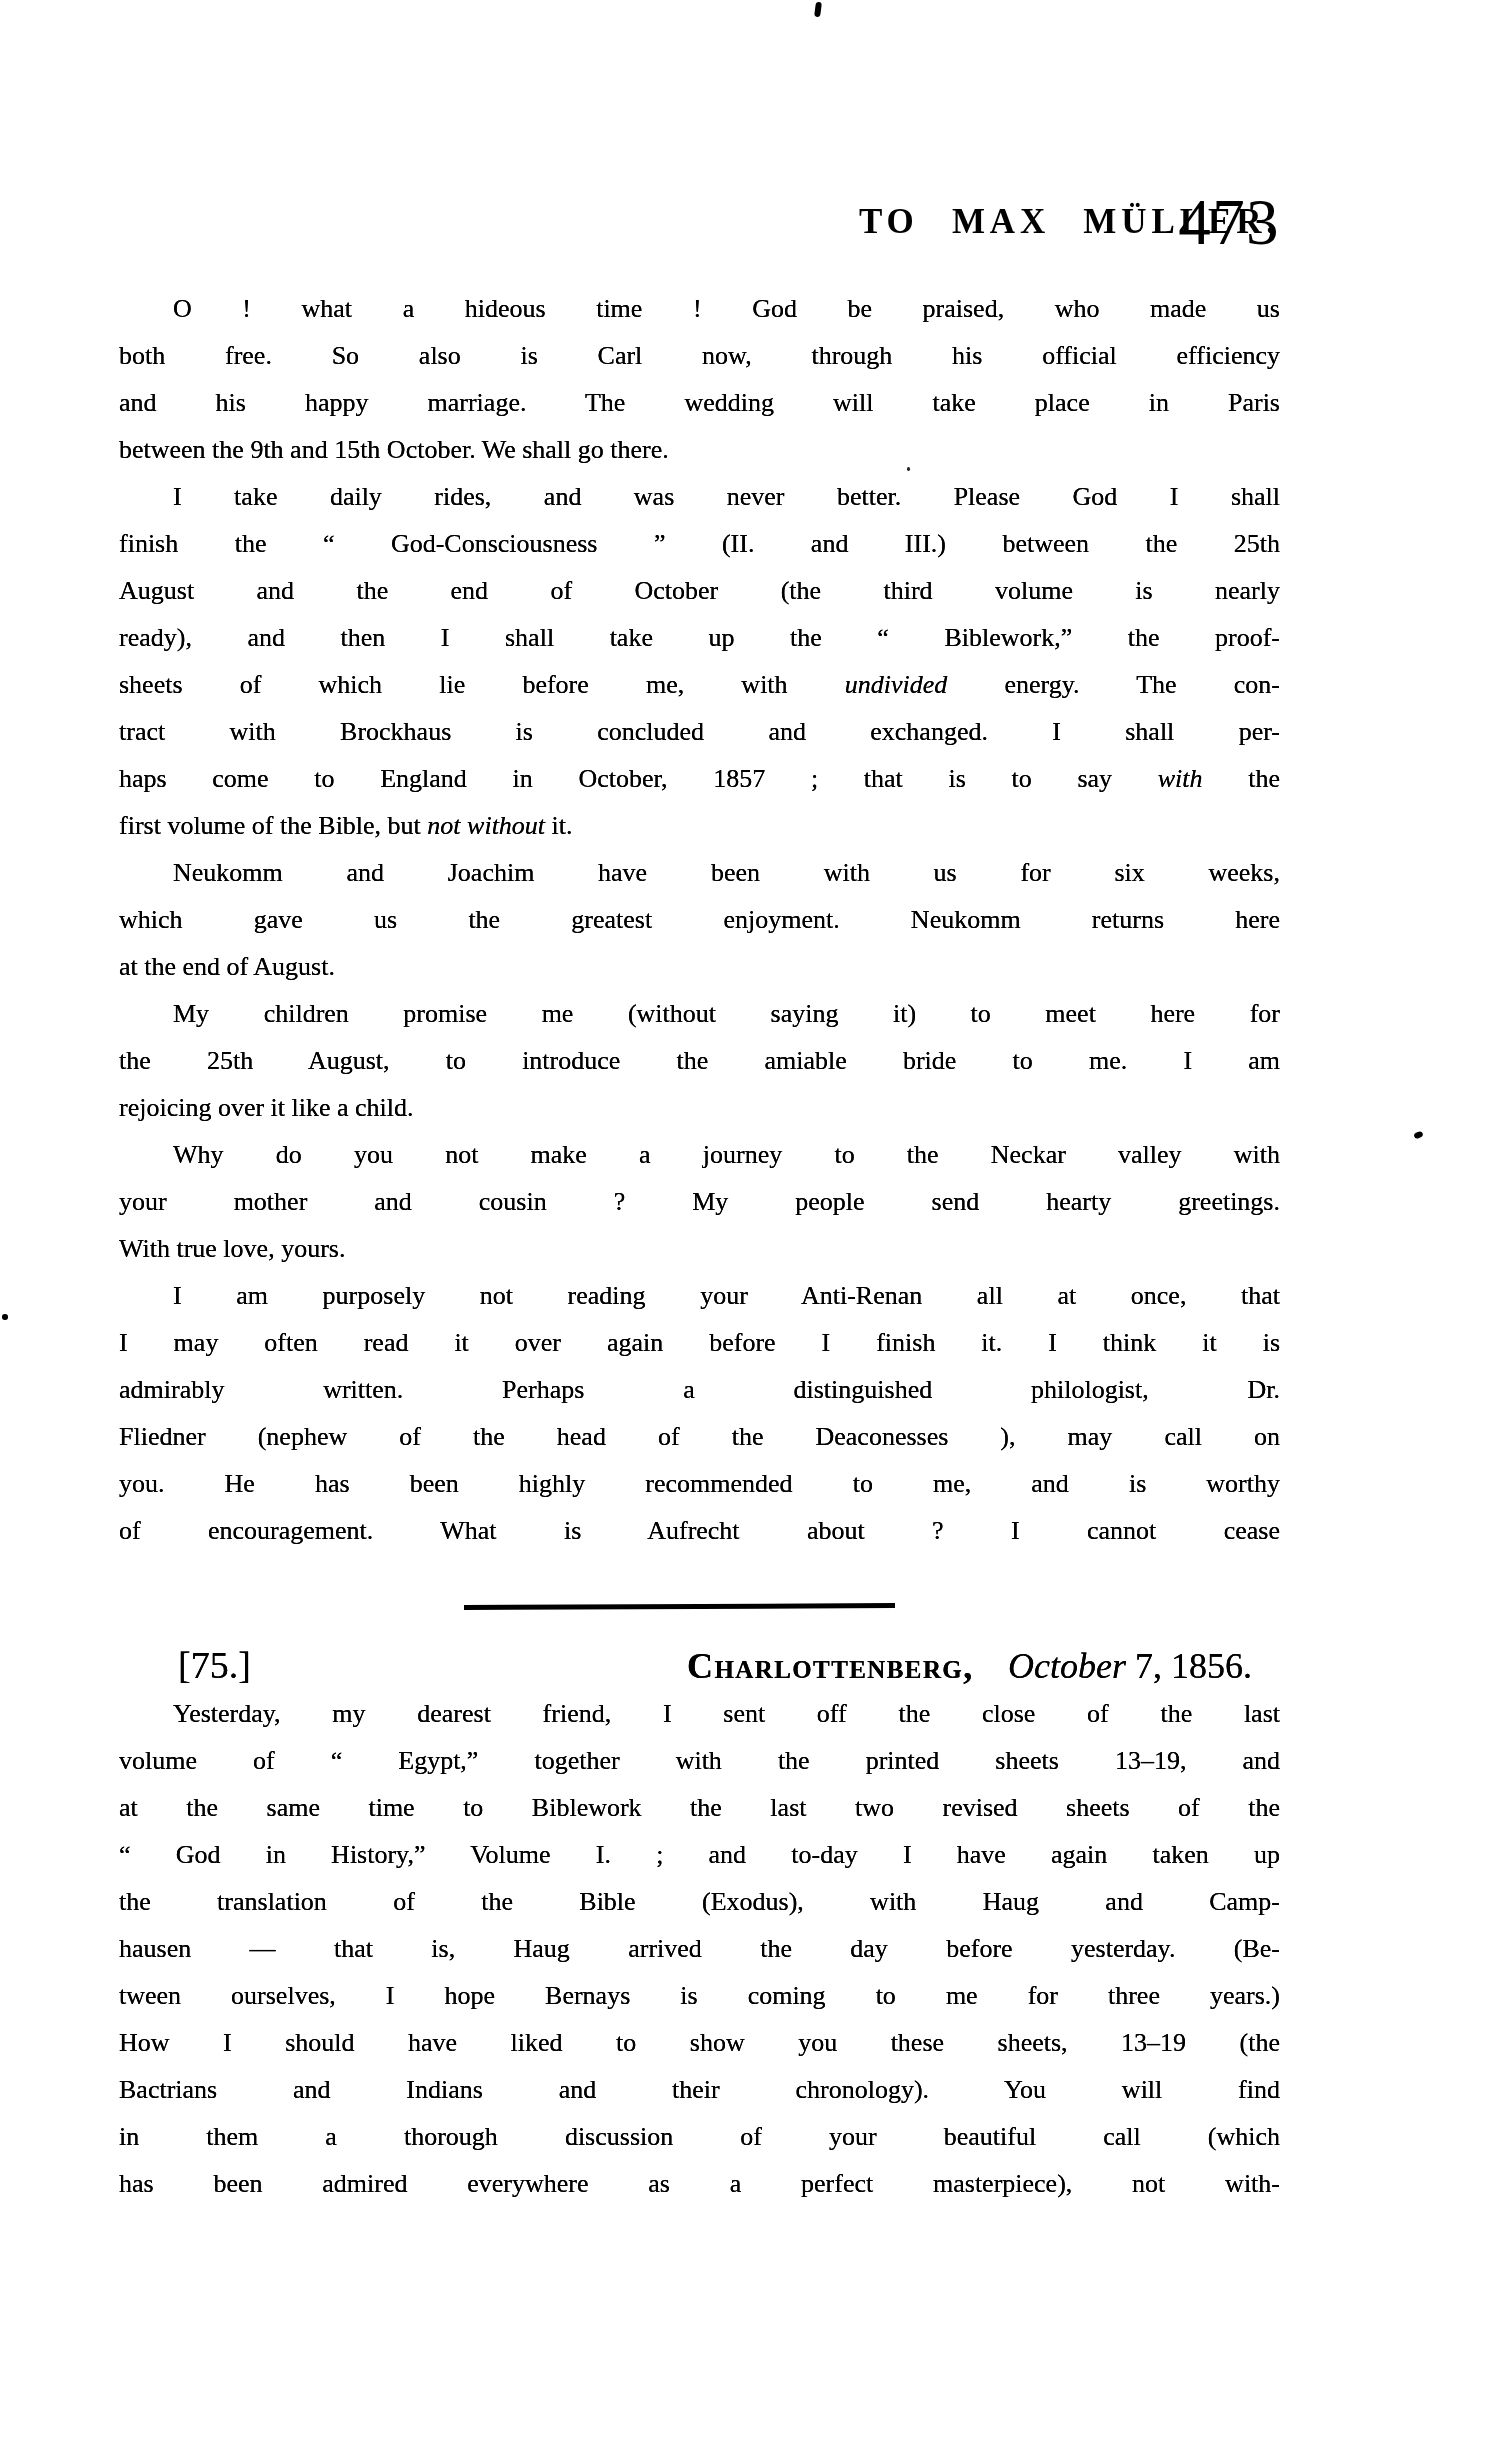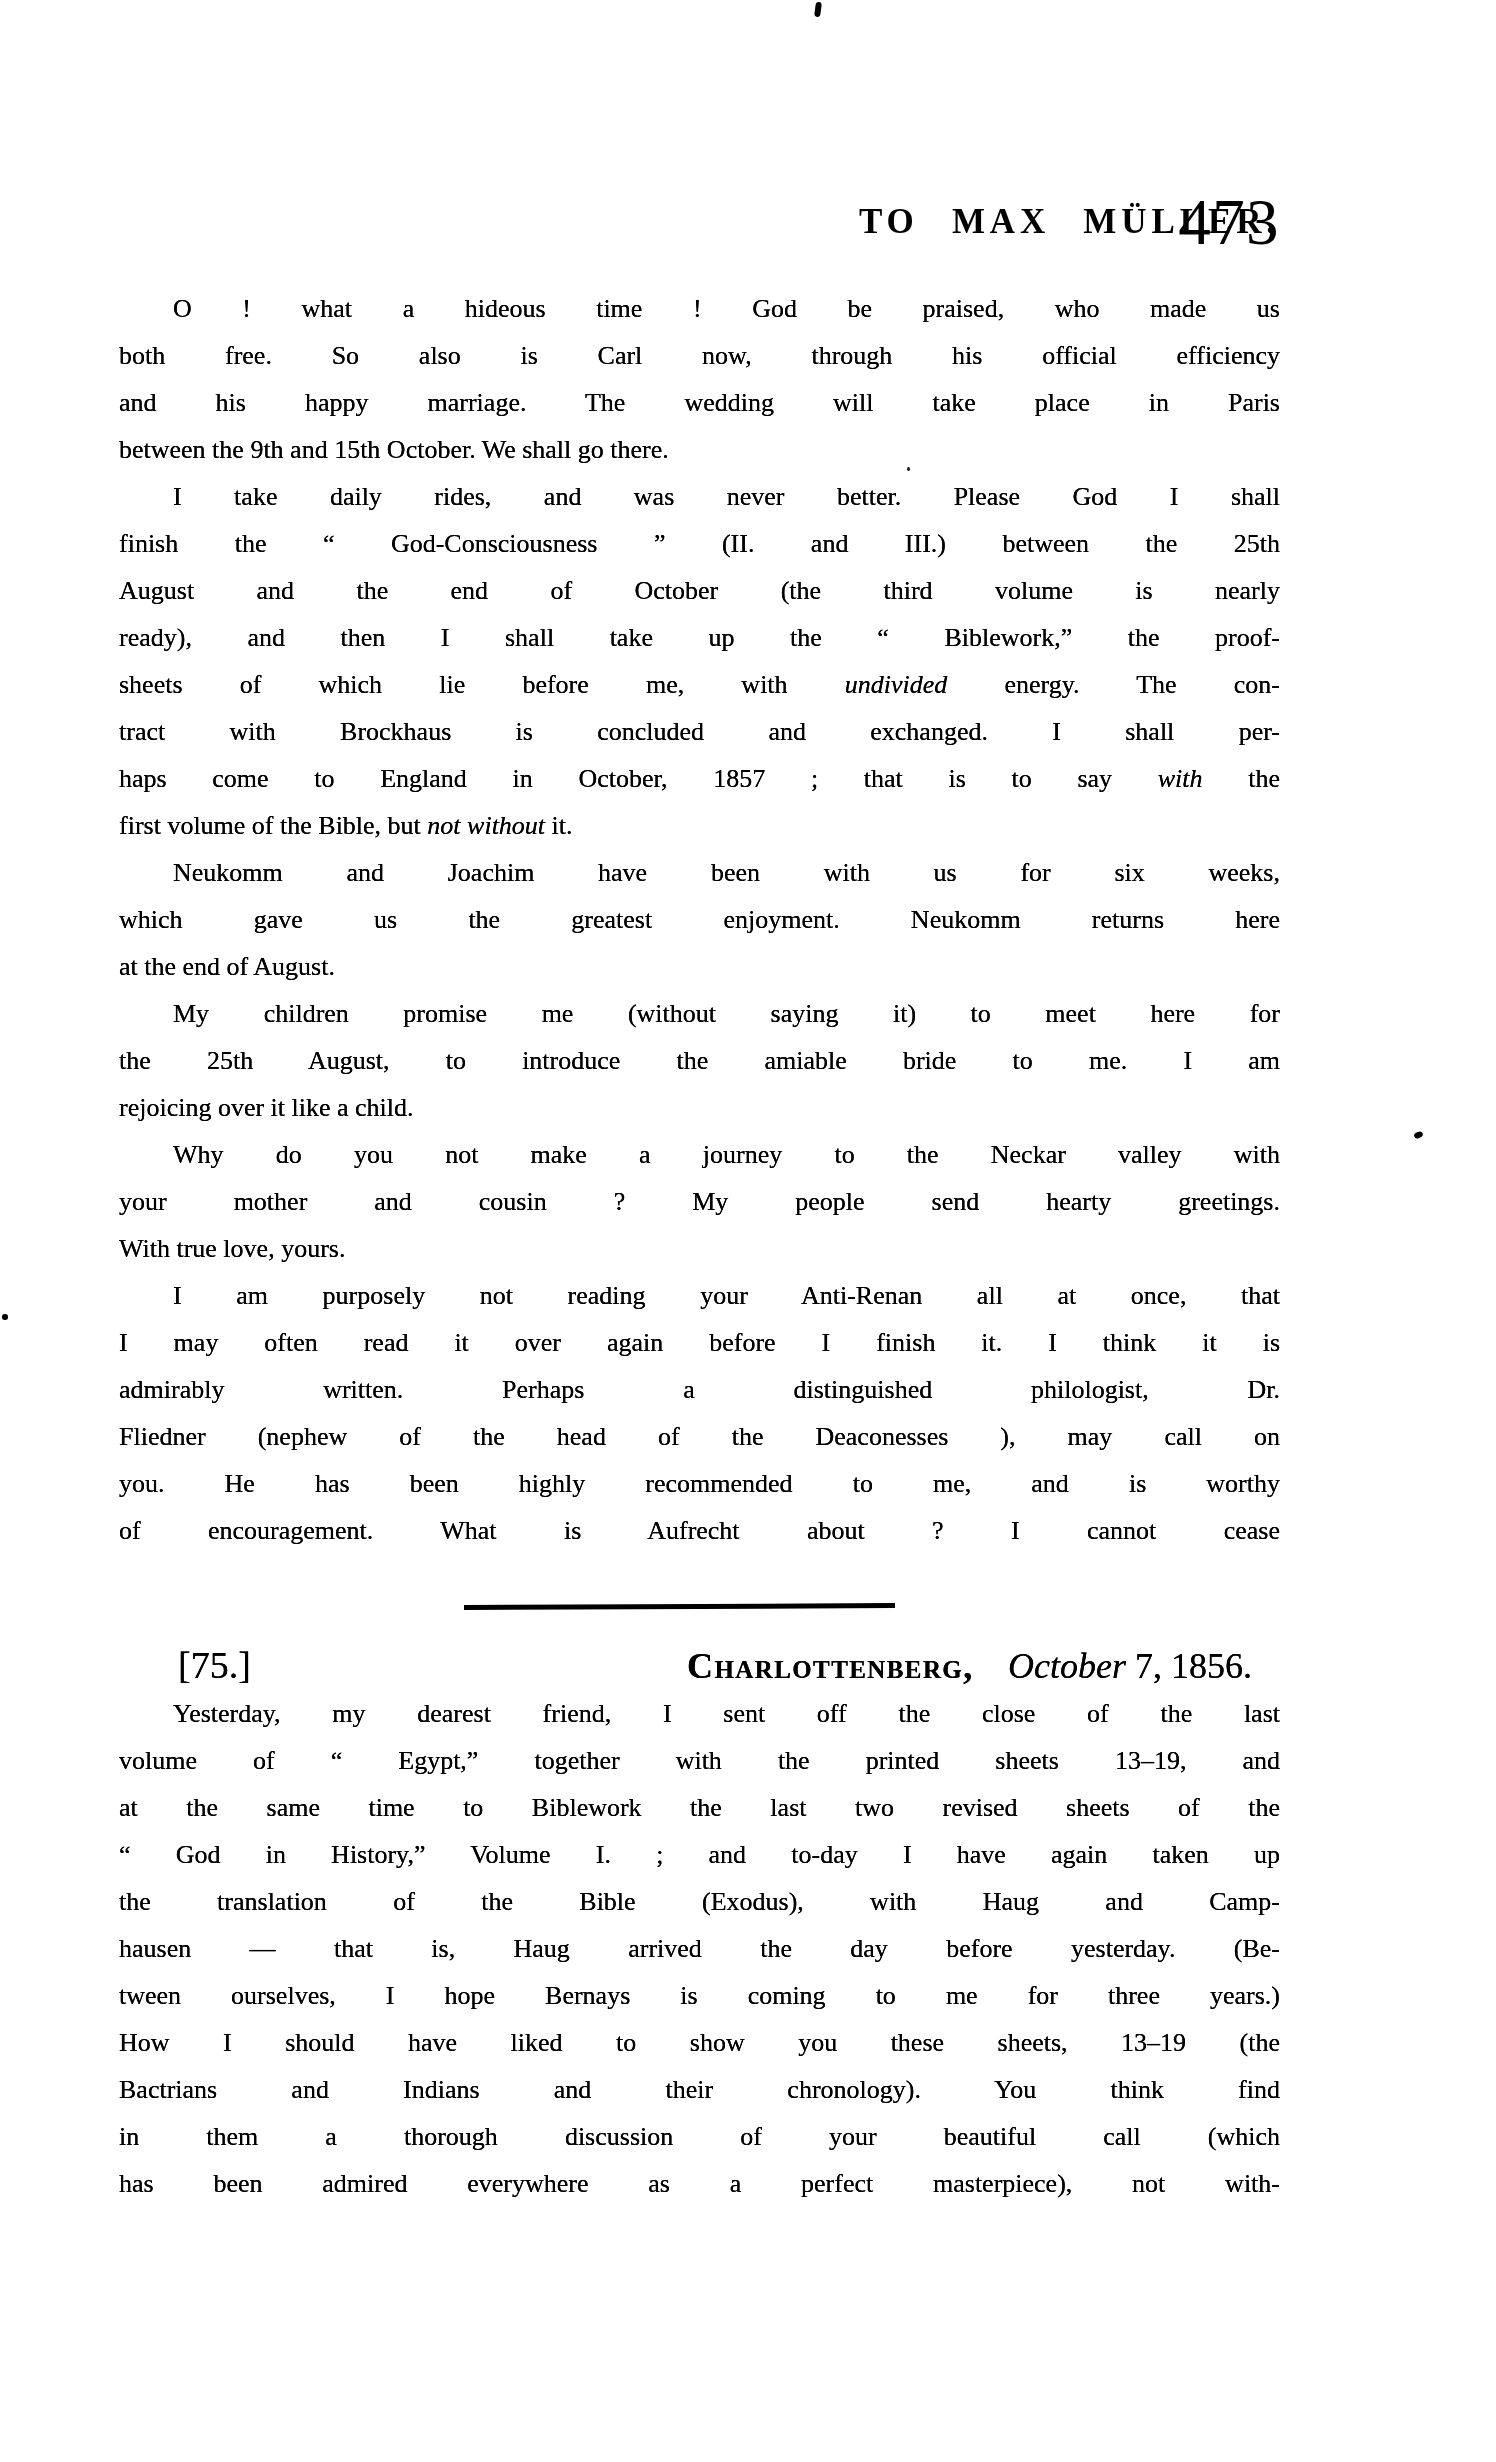--- a/index.html
+++ b/index.html
@@ -133,20 +133,20 @@
   <section class="letter letter-2">
       <div class="para">
         <div class="line first"><span>Yesterday,  my  dearest  friend,  I  sent  off  the  close  of  the  last</span></div>
         <div class="line"><span>volume of “ Egypt,” together with  the  printed  sheets 13–19, and</span></div>
         <div class="line"><span>at  the  same  time  to  Biblework  the  last  two  revised  sheets of  the</span></div>
         <div class="line"><span>“ God  in  History,”  Volume  I. ;  and  to-day I have  again  taken  up</span></div>
         <div class="line"><span>the  translation  of  the  Bible  (Exodus),  with  Haug  and  Camp-</span></div>
         <div class="line"><span>hausen — that  is,  Haug  arrived  the  day  before  yesterday.    (Be-</span></div>
         <div class="line"><span>tween  ourselves, I  hope  Bernays  is  coming  to me for  three  years.)</span></div>
         <div class="line"><span>How  I  should  have  liked  to  show  you  these  sheets,  13–19  (the</span></div>
-        <div class="line"><span>Bactrians  and  Indians  and  their  chronology).    You  think  find</span></div>
+        <div class="line"><span>Bactrians  and  Indians  and  their  chronology).    You  will  find</span></div>
         <div class="line"><span>in  them  a  thorough  discussion  of  your  beautiful  call  (which</span></div>
         <div class="line"><span>has been admired  everywhere as a  perfect  masterpiece),  not  with-</span></div>
       </div>
     </section>
 
 </div>
 
 
 </body></html>

